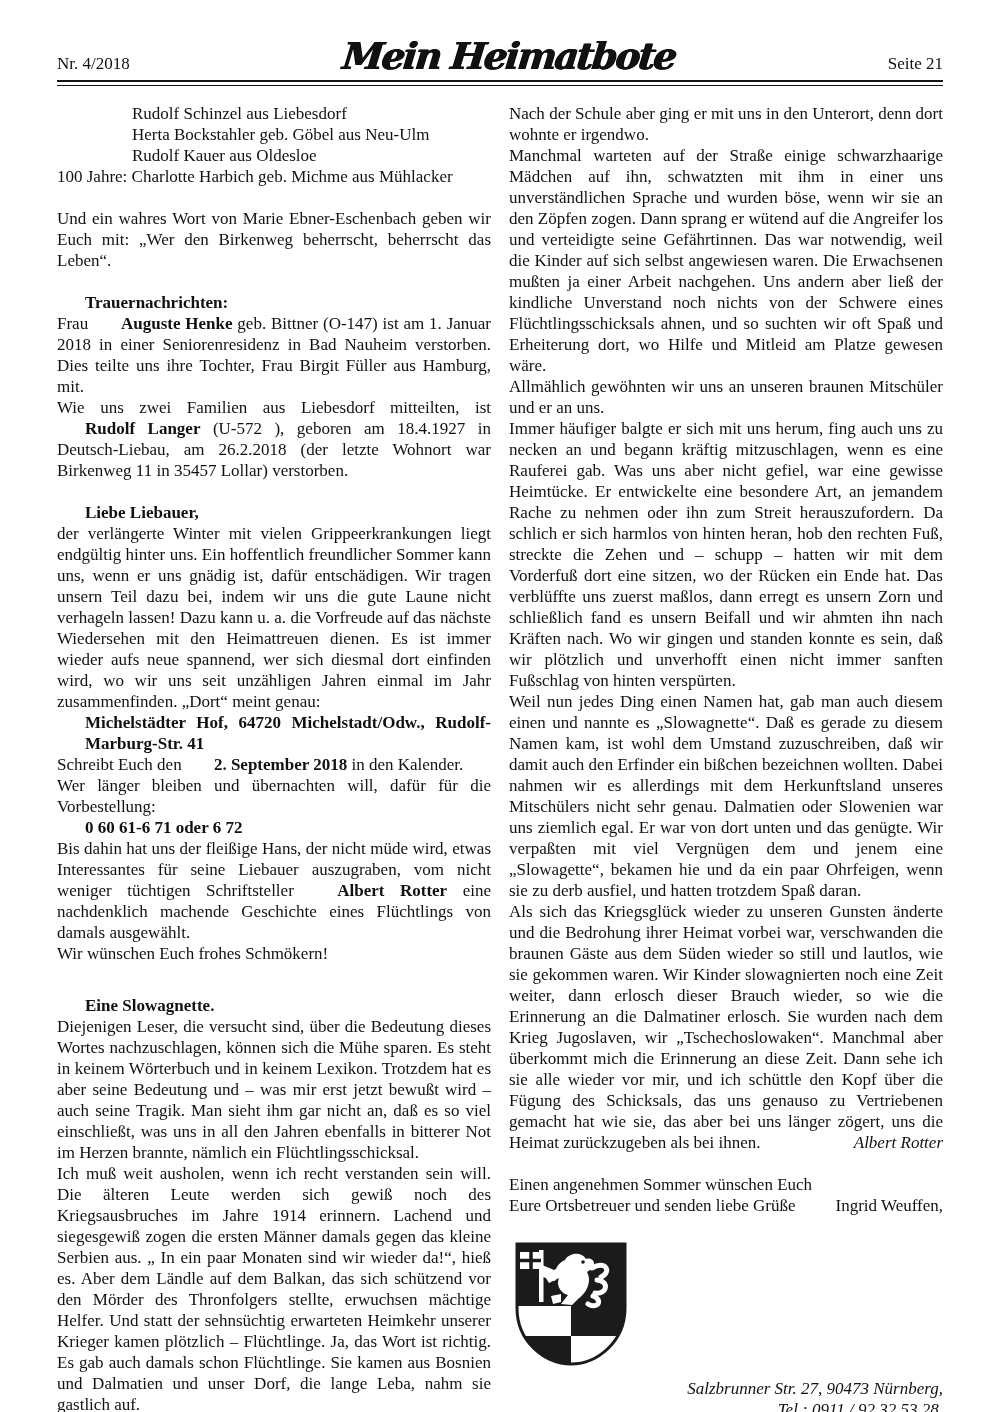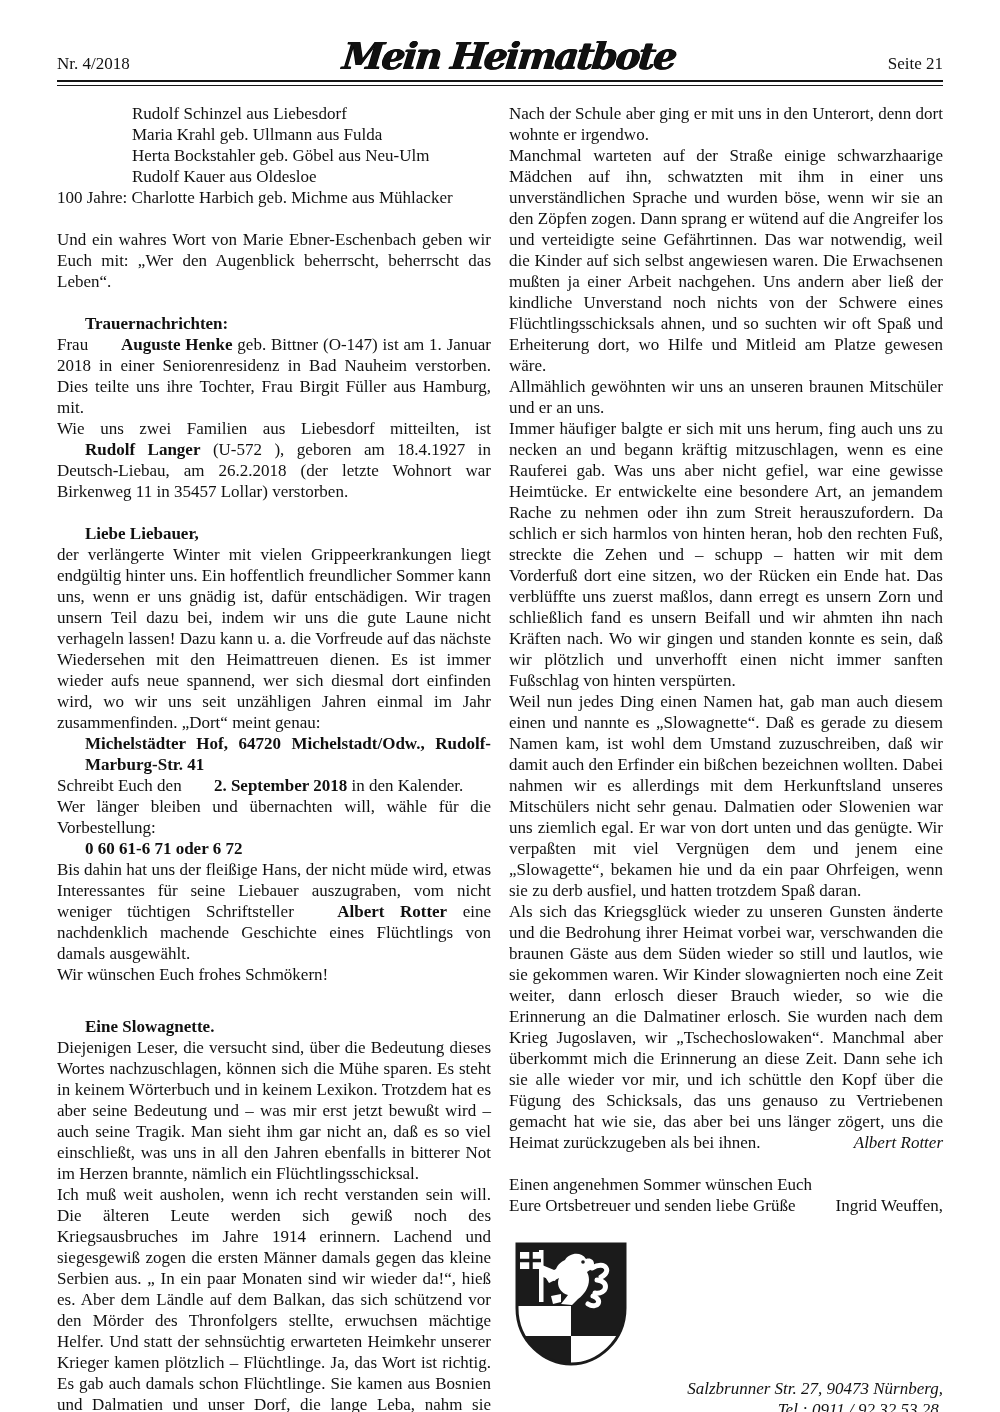--- a/index.html
+++ b/index.html
@@ -48,37 +48,36 @@
     <span class="masthead">Mein Heimatbote</span>
     <span class="side">Seite 21</span>
   </div>
   <div class="rule"></div>
 
   <div class="cols">
 
     <div class="col">
       <div>
         <div class="indent">Rudolf Schinzel aus Liebesdorf</div>
-        <div class="indent">Maria Krahl geb. Ullmann aus Fulda</div>
         <div class="indent">Herta Bockstahler geb. Göbel aus Neu-Ulm</div>
         <div class="indent">Rudolf Kauer aus Oldesloe</div>
         <div>100 Jahre: Charlotte Harbich geb. Michme aus Mühlacker</div>
       </div>
 
-      <p class="gap">Und ein wahres Wort von Marie Ebner-Eschenbach geben wir Euch mit: „Wer den Augenblick beherrscht, beherrscht das Leben“.</p>
+      <p class="gap">Und ein wahres Wort von Marie Ebner-Eschenbach geben wir Euch mit: „Wer den Birkenweg beherrscht, beherrscht das Leben“.</p>
 
       <div class="gap b">Trauernachrichten:</div>
       <p><span>Frau </span><span class="b">Auguste Henke</span><span> geb. Bittner (O-147) ist am 1. Januar 2018 in einer Seniorenresidenz in Bad Nauheim verstorben. Dies teilte uns ihre Tochter, Frau Birgit Füller aus Hamburg, mit.</span></p>
       <p><span>Wie uns zwei Familien aus Liebesdorf mitteilten, ist </span><span class="b">Rudolf Langer</span><span> (U-572 ), geboren am 18.4.1927 in Deutsch-Liebau, am 26.2.2018 (der letzte Wohnort war Birkenweg 11 in 35457 Lollar) verstorben.</span></p>
 
       <div class="gap b">Liebe Liebauer,</div>
       <p>der verlängerte Winter mit vielen Grippeerkrankungen liegt endgültig hinter uns. Ein hoffentlich freundlicher Sommer kann uns, wenn er uns gnädig ist, dafür entschädigen. Wir tragen unsern Teil dazu bei, indem wir uns die gute Laune nicht verhageln lassen! Dazu kann u. a. die Vorfreude auf das nächste Wiedersehen mit den Heimattreuen dienen. Es ist immer wieder aufs neue spannend, wer sich diesmal dort einfinden wird, wo wir uns seit unzähligen Jahren einmal im Jahr zusammenfinden. „Dort“ meint genau:</p>
       <p class="b">Michelstädter Hof, 64720 Michelstadt/Odw., Rudolf-Marburg-Str. 41</p>
       <p><span>Schreibt Euch den </span><span class="b">2. September 2018</span><span> in den Kalender.</span></p>
-      <p>Wer länger bleiben und übernachten will, wähle für die Vorbestellung:</p>
+      <p>Wer länger bleiben und übernachten will, dafür für die Vorbestellung:</p>
       <p class="b">0 60 61-6 71 oder 6 72</p>
       <p><span>Bis dahin hat uns der fleißige Hans, der nicht müde wird, etwas Interessantes für seine Liebauer auszugraben, vom nicht weniger tüchtigen Schriftsteller </span><span class="b">Albert Rotter</span><span> eine nachdenklich machende Geschichte eines Flüchtlings von damals ausgewählt.</span></p>
       <p>Wir wünschen Euch frohes Schmökern!</p>
 
       <div class="gap center b" style="margin-top:31px;">Eine Slowagnette.</div>
       <p>Diejenigen Leser, die versucht sind, über die Bedeutung dieses Wortes nachzuschlagen, können sich die Mühe sparen. Es steht in keinem Wörterbuch und in keinem Lexikon. Trotzdem hat es aber seine Bedeutung und – was mir erst jetzt bewußt wird – auch seine Tragik. Man sieht ihm gar nicht an, daß es so viel einschließt, was uns in all den Jahren ebenfalls in bitterer Not im Herzen brannte, nämlich ein Flüchtlingsschicksal.</p>
       <p>Ich muß weit ausholen, wenn ich recht verstanden sein will. Die älteren Leute werden sich gewiß noch des Kriegsausbruches im Jahre 1914 erinnern. Lachend und siegesgewiß zogen die ersten Männer damals gegen das kleine Serbien aus. „ In ein paar Monaten sind wir wieder da!“, hieß es. Aber dem Ländle auf dem Balkan, das sich schützend vor den Mörder des Thronfolgers stellte, erwuchsen mächtige Helfer. Und statt der sehnsüchtig erwarteten Heimkehr unserer Krieger kamen plötzlich – Flüchtlinge. Ja, das Wort ist richtig. Es gab auch damals schon Flüchtlinge. Sie kamen aus Bosnien und Dalmatien und unser Dorf, die lange Leba, nahm sie gastlich auf.</p>
 
     </div>
 

